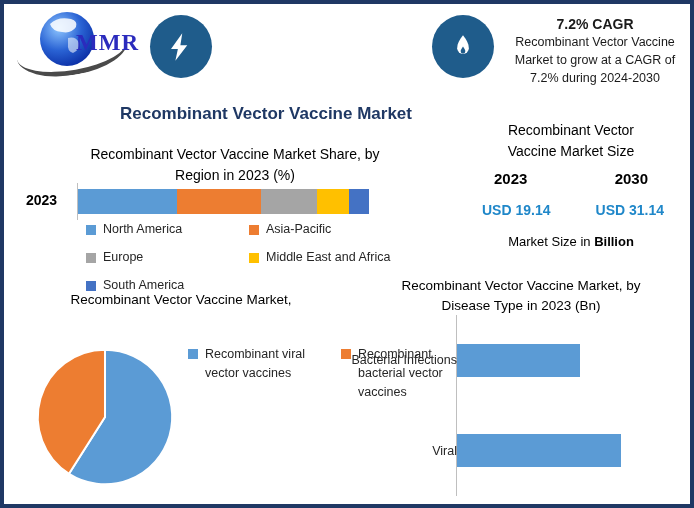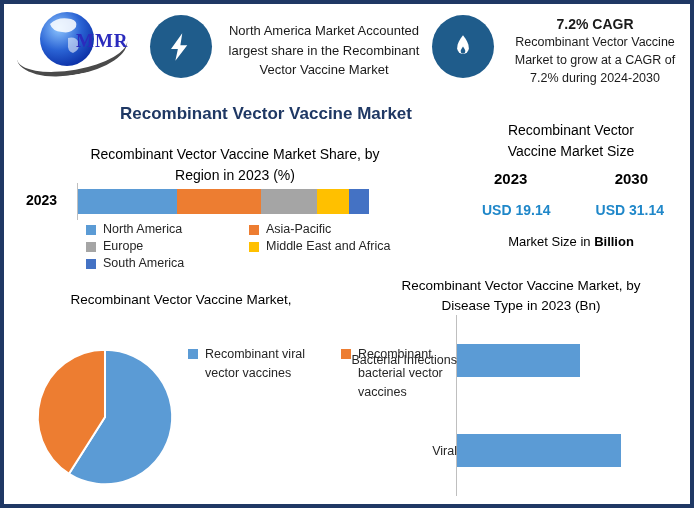--- a/index.html
+++ b/index.html
@@ -13,42 +13,42 @@
     font-family:"Liberation Sans",sans-serif;color:#1a1a1a;
   }
   .abs{position:absolute;}
 
   
   .logo{left:12px;top:4px;width:134px;height:72px;}
   .logo-swoosh{position:absolute;left:0;top:16px;width:112px;height:46px;border:0;
     border-bottom:5px solid #4a4a4a;border-radius:50%;transform:rotate(-10deg);}
   .logo-globe{position:absolute;left:22px;top:2px;}
   .logo-text{position:absolute;left:60px;top:22px;font-family:"Liberation Serif",serif;
-    font-weight:bold;font-size:19px;color:var(--logo-blue);letter-spacing:1px;}
+    font-weight:bold;font-size:23px;color:var(--logo-blue);letter-spacing:1px;}
   .icon-ellipse{width:62px;height:63px;border-radius:50%;background:var(--icon-blue);
     display:flex;align-items:center;justify-content:center;}
   .bolt-wrap{left:146px;top:11px;}
   .flame-wrap{left:428px;top:11px;}
   .hl-text{left:212px;top:17px;width:216px;text-align:center;font-size:13px;line-height:1.5;}
   .cagr-text{left:494px;top:12px;width:194px;text-align:center;}
   .cagr-title{font-size:14px;font-weight:bold;margin-bottom:2px;}
   .cagr-line{font-size:12.5px;line-height:1.42;}
 
   
   .main-title{left:36px;top:100px;width:452px;text-align:center;font-size:17px;
     font-weight:bold;color:var(--navy);}
 
   
   .chart-title{font-weight:normal;font-size:13.5px;color:#000;text-align:center;line-height:1.5;}
   .region-title{left:36px;top:140px;width:390px;font-size:14px;}
   .region-cat{left:22px;top:188px;width:44px;font-weight:bold;font-size:14px;color:#000;}
   .region-axis{left:73px;top:179px;width:1px;height:37px;background:var(--axis-gray);}
   .region-bar{left:74px;top:185px;width:291px;height:25px;display:flex;}
   .region-legend{left:82px;top:218px;width:312px;display:grid;
-    grid-template-columns:163px auto;row-gap:3px;}
+    grid-template-columns:163px auto;row-gap:14px;}
   .legend-item{display:flex;align-items:flex-start;font-size:12.5px;color:#262626;}
   .sq{width:10px;height:10px;margin:3px 7px 0 0;flex:none;}
 
   
   .msp-title{left:476px;top:116px;width:182px;font-size:14px;}
   .msp-years{left:490px;top:166px;width:154px;display:flex;justify-content:space-between;
     font-weight:bold;font-size:15px;color:#000;}
   .msp-values{left:478px;top:198px;width:182px;display:flex;justify-content:space-between;
     font-weight:bold;font-size:14px;color:var(--accent-blue);}
   .msp-foot{left:476px;top:230px;width:182px;text-align:center;font-size:13px;color:#000;}
@@ -92,25 +92,20 @@
     </svg>
     <span class="logo-text">MMR</span>
   </div>
 
   <div class="abs icon-ellipse bolt-wrap">
     <svg width="30" height="34" viewBox="0 0 24 24">
       <polygon points="13,1 4,13.5 9.5,13.5 7.5,23 17,10.5 11.5,10.5" fill="#fff"></polygon>
     </svg>
   </div>
 
-  <div class="abs hl-text">
-    <div>North America Market Accounted</div>
-    <div>largest share in the Recombinant</div>
-    <div>Vector Vaccine Market</div>
-  </div>
 
   <div class="abs icon-ellipse flame-wrap">
     <svg width="28" height="32" viewBox="0 0 24 24">
       <path d="M12 2C9 6 7 9 7 13a5 5 0 0 0 10 0c0-4-2-7-5-11z" fill="#fff"></path>
       <path d="M12 11.5c-1.2 1.8-2 3-2 4.2a2 2 0 0 0 4 0c0-1.2-.8-2.4-2-4.2z" fill="#1F5C8B"></path>
     </svg>
   </div>
 
   <div class="abs cagr-text">
     <div class="cagr-title">7.2% CAGR</div>

